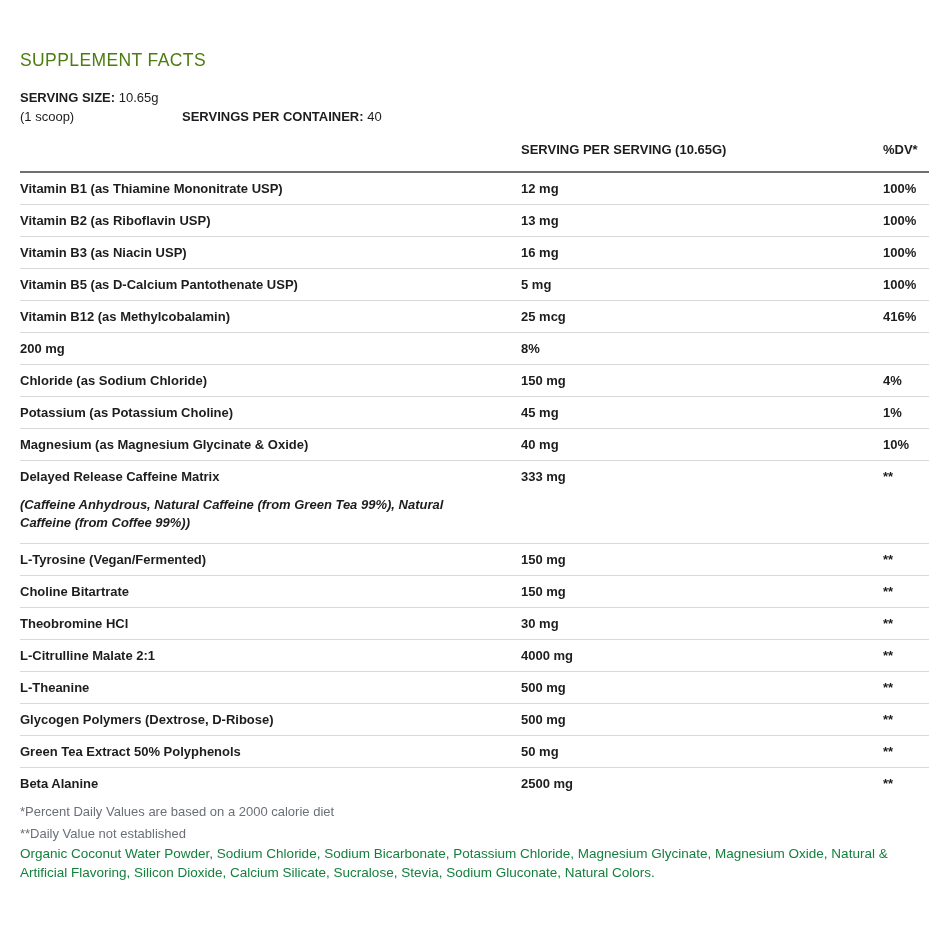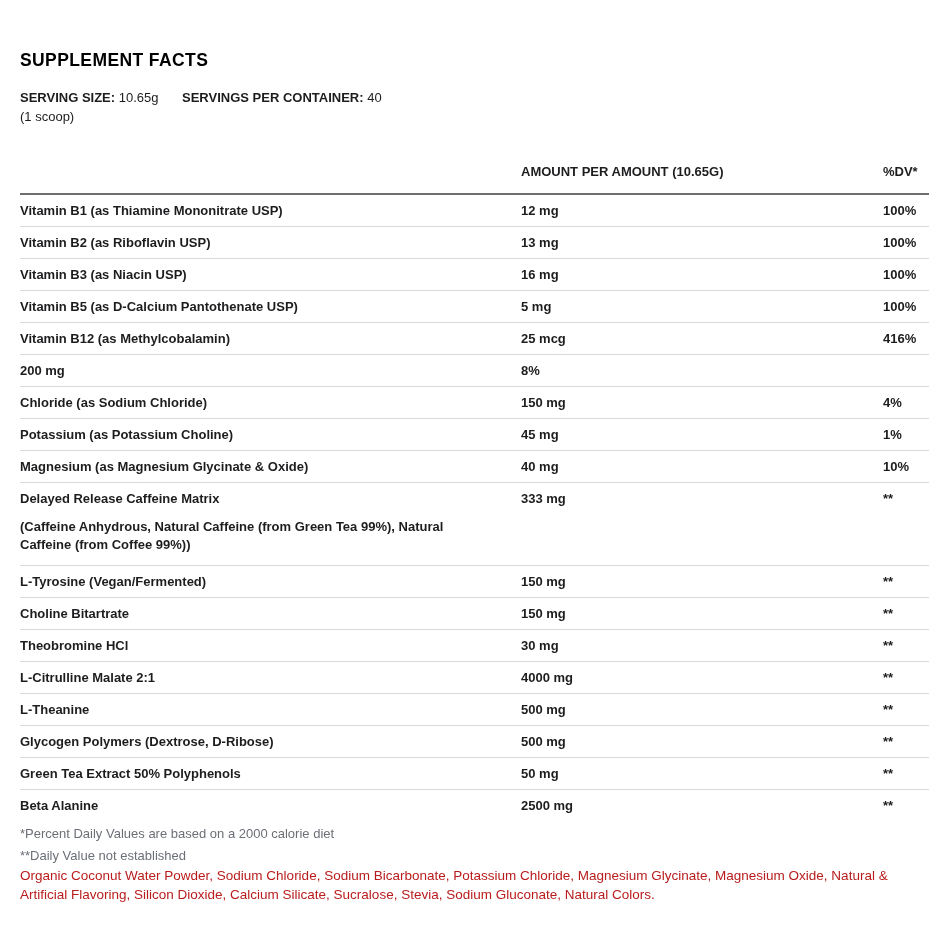--- a/index.html
+++ b/index.html
@@ -13,34 +13,34 @@
     width: 944px;
     height: 944px;
     padding: 50px 0 0 20px;
     background: #ffffff;
   }
   .content { width: 909px; }
 
   
   .title {
     font-size: 17.5px;
-    font-weight: 700;
+    font-weight: 400;
     letter-spacing: 0.4px;
-    color: #000000;
+    color: #4d7c0f;
     margin-bottom: 17px;
   }
 
   
   .serving-row {
     display: flex;
-    align-items: flex-start;
+    align-items: flex-end;
     gap: 10px;
     font-size: 13px;
     line-height: 19px;
-    margin-bottom: 38px;
+    margin-bottom: 16px;
   }
   .serving-size { width: 152px; }
   .serving-row b { font-weight: 700; }
   .serving-row .val { color: #1d1d1f; font-weight: 400; }
 
   
   .grid-row {
     display: grid;
     grid-template-columns: 1fr 362px 46px;
     align-items: start;
@@ -61,20 +61,21 @@
   .rows .row.no-border { border-bottom: none; }
   .cell-name  { font-weight: 700; padding-right: 16px; }
   .cell-amount{ font-weight: 700; }
   .cell-dv    { font-weight: 700; white-space: nowrap; }
   .detail {
     font-weight: 700;
     margin-top: 12px;
     line-height: 18px;
     max-width: 470px;
     padding-bottom: 3px;
+    font-style: italic;
   }
 
   
   .footnote {
     margin-top: 7px;
     font-size: 13px;
     line-height: 11px;
     color: #6b6f76;
   }
   .footnote + .footnote { margin-top: 11px; }
@@ -84,21 +85,21 @@
     margin-top: 12px;
     font-size: 13px;
     font-weight: 700;
     color: #1d1d1f;
     letter-spacing: 0.1px;
   }
   .other-text {
     margin-top: 5px;
     font-size: 13.5px;
     line-height: 19px;
-    color: #b91c1c;
+    color: #15803d;
     width: 895px;
   }
 </style>
 </head>
 <body>
 
 <div class="page">
   <div class="content">
 
     <div class="title">SUPPLEMENT FACTS</div>
@@ -110,21 +111,21 @@
       </div>
       <div class="servings-per">
         <b>SERVINGS PER CONTAINER:</b>
         <span class="val">40</span>
       </div>
     </div>
 
     <div>
       <div class="grid-row table-header">
         <div class="cell-name"></div>
-        <div class="cell-amount">AMOUNT PER AMOUNT (10.65G)</div>
+        <div class="cell-amount">SERVING PER SERVING (10.65G)</div>
         <div class="cell-dv">%DV*</div>
       </div>
       <div class="rows">
           <div class="grid-row row">
             <div class="cell-name">Vitamin B1 (as Thiamine Mononitrate USP)</div>
             <div class="cell-amount">12 mg</div>
             <div class="cell-dv">100%</div>
           </div>
           <div class="grid-row row">
             <div class="cell-name">Vitamin B2 (as Riboflavin USP)</div>

